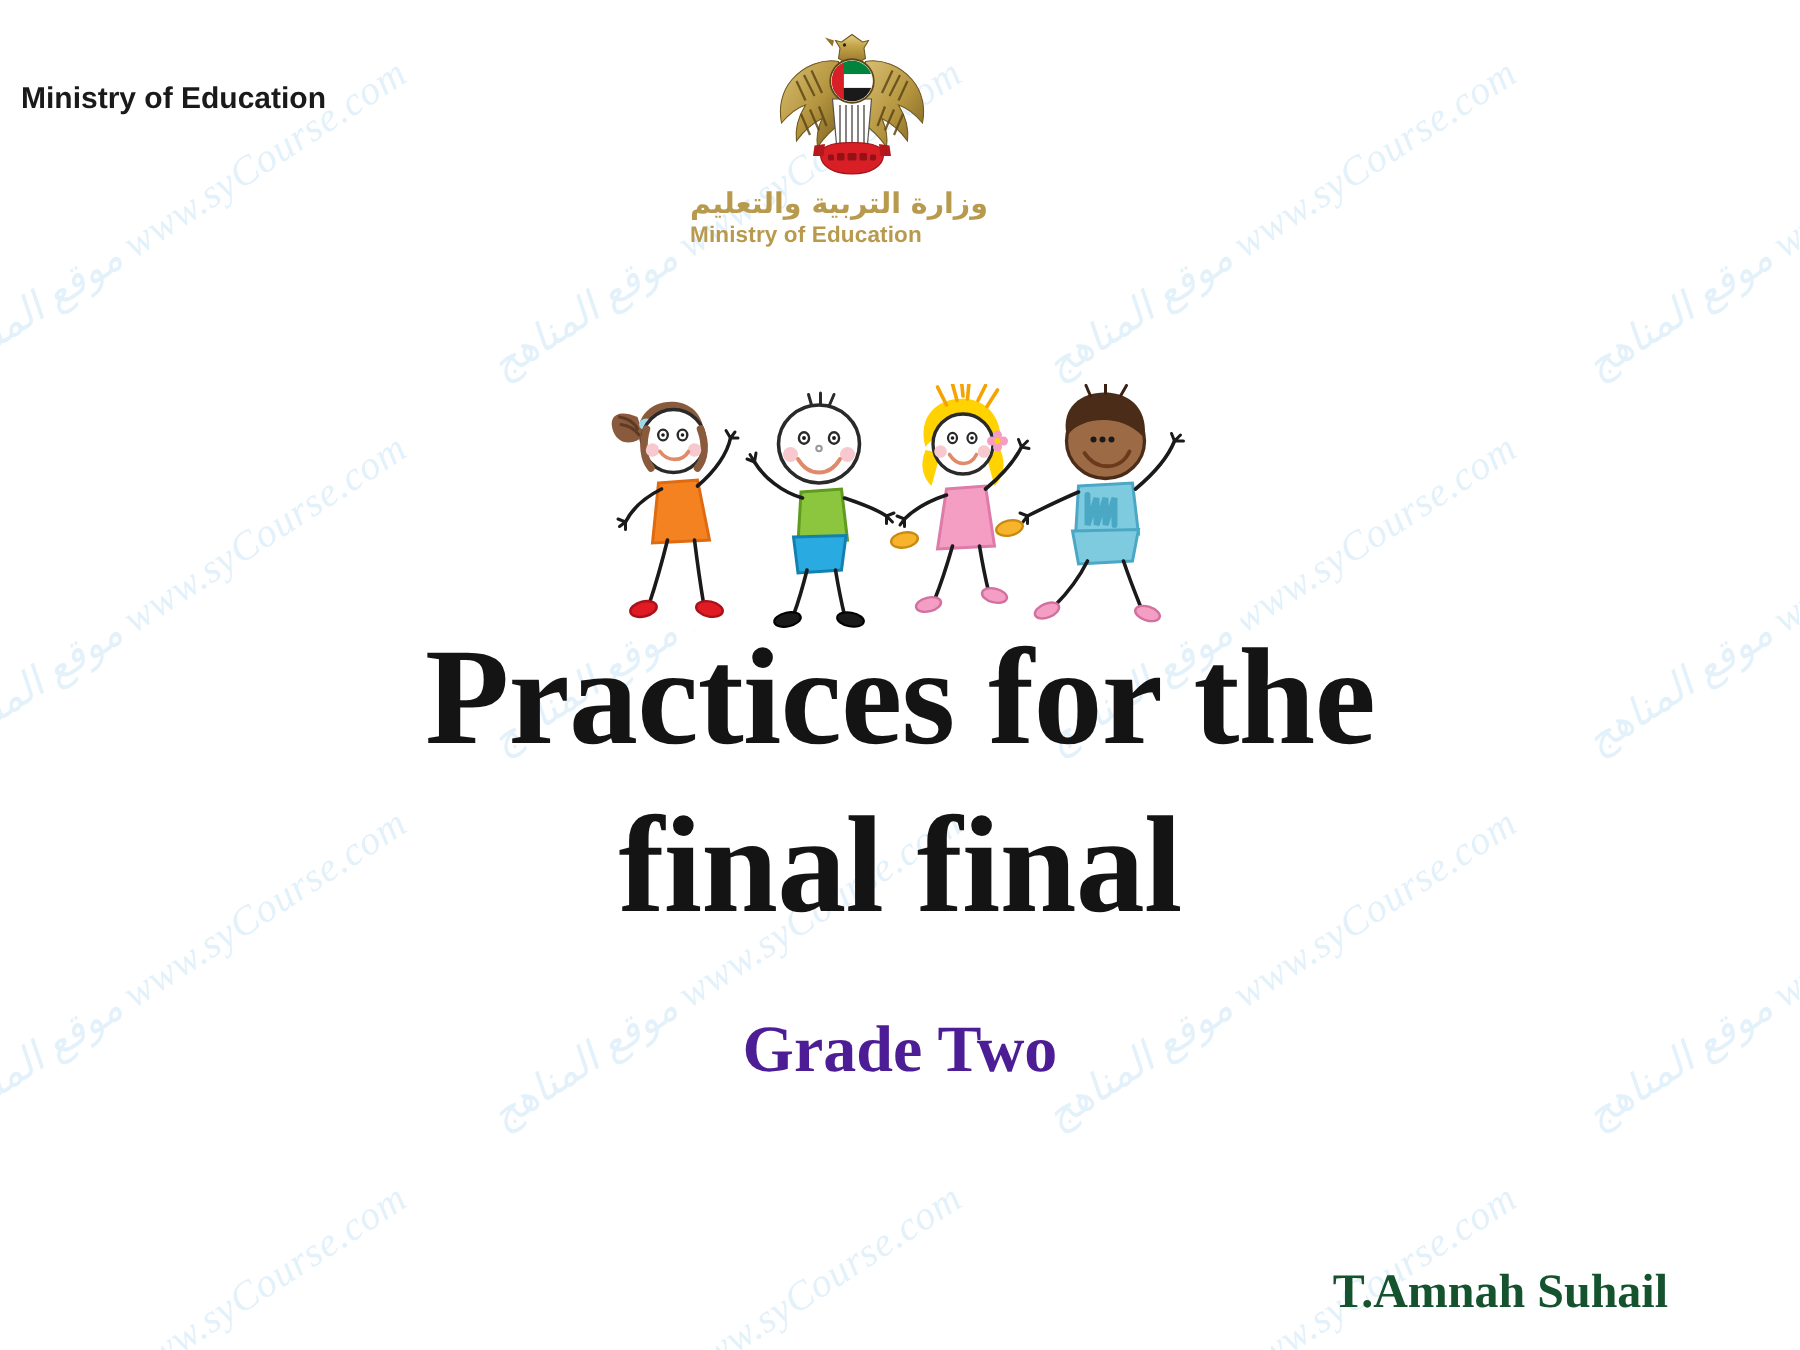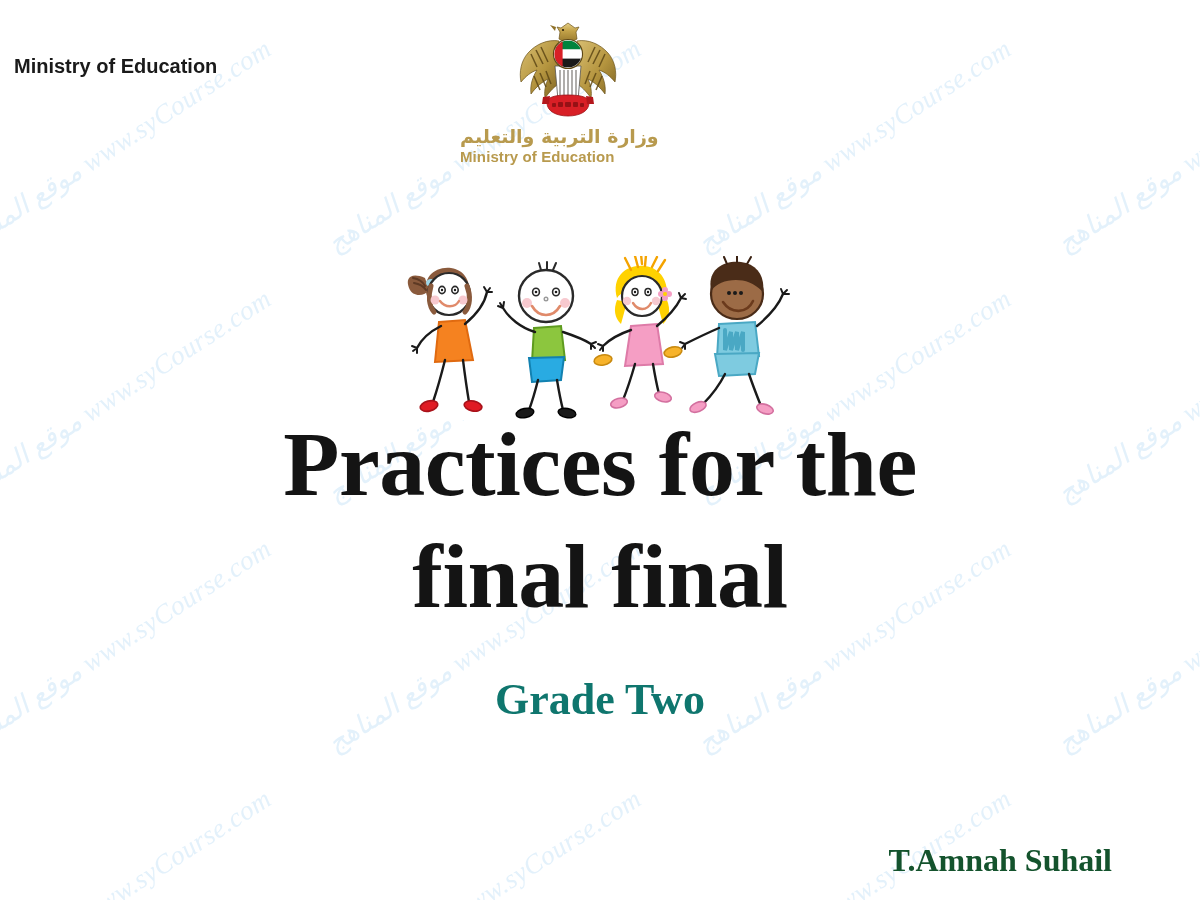--- a/index.html
+++ b/index.html
@@ -109,21 +109,21 @@
     margin: 0;
   }
   #subtitle {
     position: absolute;
     left: 0; top: 674px;
     width: 1200px;
     text-align: center;
     font-family: "Liberation Serif", serif;
     font-weight: bold;
     font-size: 44px;
-    color: #0f766e;
+    color: #4c1d95;
     z-index: 4;
   }
   #author-credit {
     position: absolute;
     right: 88px; top: 842px;
     font-family: "Liberation Serif", serif;
     font-weight: bold;
     font-size: 32px;
     color: #14532d;
     z-index: 4;

